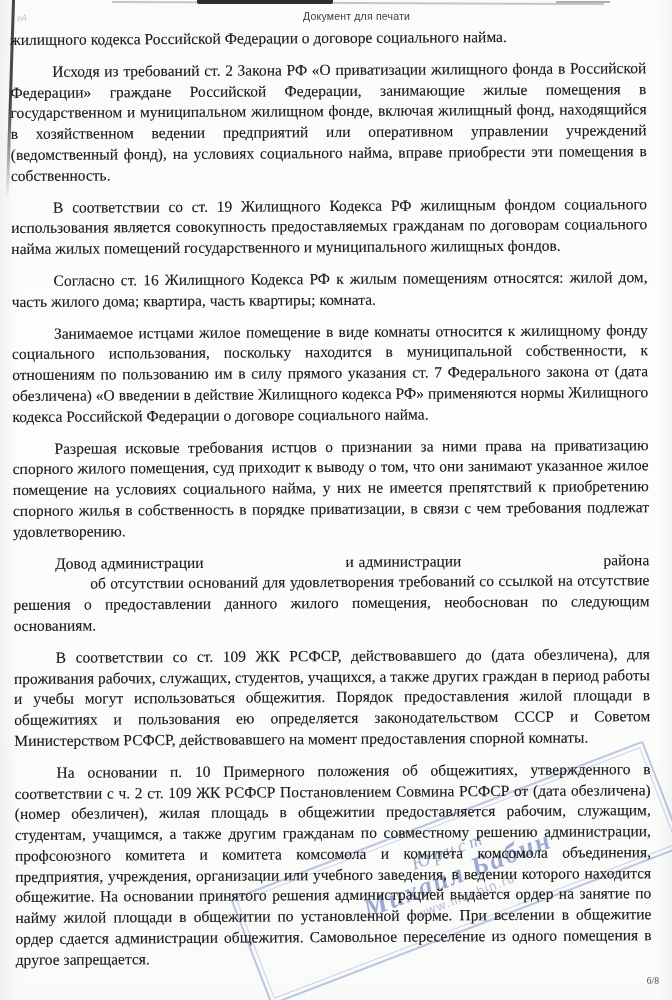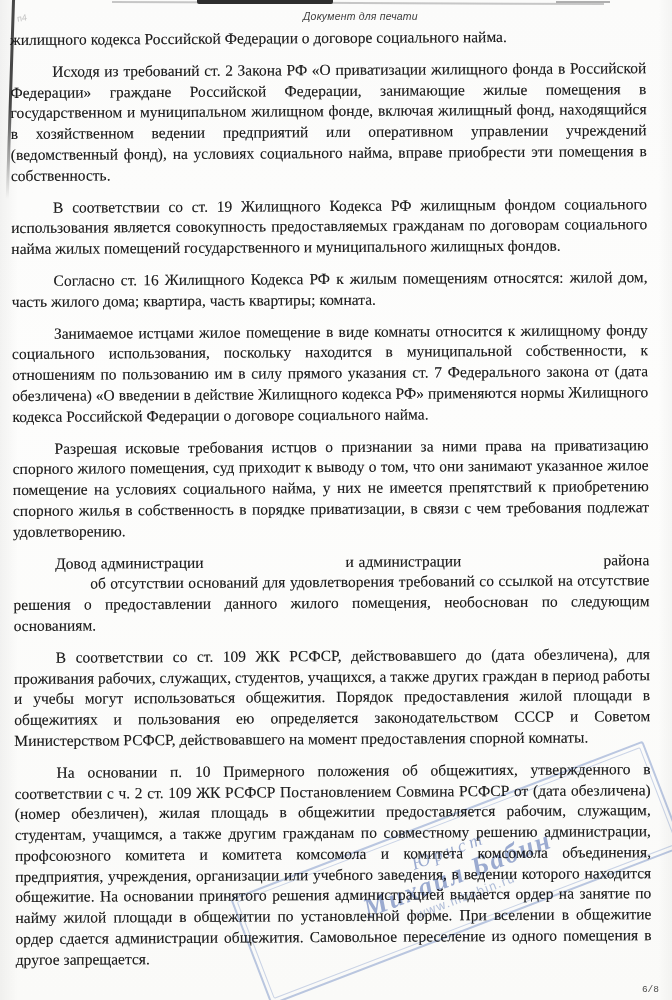--- a/index.html
+++ b/index.html
@@ -18,39 +18,39 @@
   
   .edge-top-thin  { position:absolute; left:112px; top:2px;  width:492px; height:2px; background:#9a9a9a; opacity:.55; transform:rotate(.25deg); }
   .edge-top-thick { position:absolute; left:197px; top:0;    width:136px; height:4px; background:#2e2e2e; border-radius:0 0 2px 2px; }
   .edge-top-right { position:absolute; left:556px; top:1px;  width:54px;  height:2px; background:#7d7d7d; opacity:.6; }
   .edge-left      { position:absolute; left:9px;   top:-6px; width:3px;   height:205px;
                     background:linear-gradient(#474747 55%, rgba(71,71,71,0)); transform:rotate(1.8deg); }
 
   .print-header {
     position:absolute; top:10px; left:303px;
     font-family:"Liberation Sans", sans-serif;
-    font-size:10.5px; color:#3d3d3d; letter-spacing:.2px;font-style:italic;
+    font-size:10.5px; color:#3d3d3d; letter-spacing:.2px;
   }
   .corner-mark {
     position:absolute; top:13px; left:17px;
     font-family:"Liberation Sans", sans-serif;
     font-size:9px; color:#c2c2c2; transform:rotate(-8deg);
   }
   .body-text {
     position:absolute; top:30px; left:10px; right:26px;
     color:#1e1e1e; font-size:15.5px; line-height:20.8px;
     text-align:justify; transform:rotate(-.35deg); transform-origin:top left;
     text-shadow:0 0 .4px rgba(20,20,20,.45);
   }
   .body-text p { margin:0 0 11px 0; text-indent:42px; }
   .body-text p.no-indent { text-indent:0; }
 
   .page-number {
-    position:absolute; right:13px; bottom:5px;
-    font-family:Liberation Mono, monospace;
+    position:absolute; right:13px; bottom:14px;
+    font-family:Liberation Serif, serif;
     font-size:9.5px; color:#4a4a4a;
   }
 
   
   .stamp {
     position:absolute; left:236px; top:816px; width:438px; height:110px;
     transform:rotate(-21deg);
     border:2px solid rgba(124,150,206,.5); border-radius:3px;
     display:flex; align-items:center; justify-content:center;
     mix-blend-mode:multiply; pointer-events:none;

